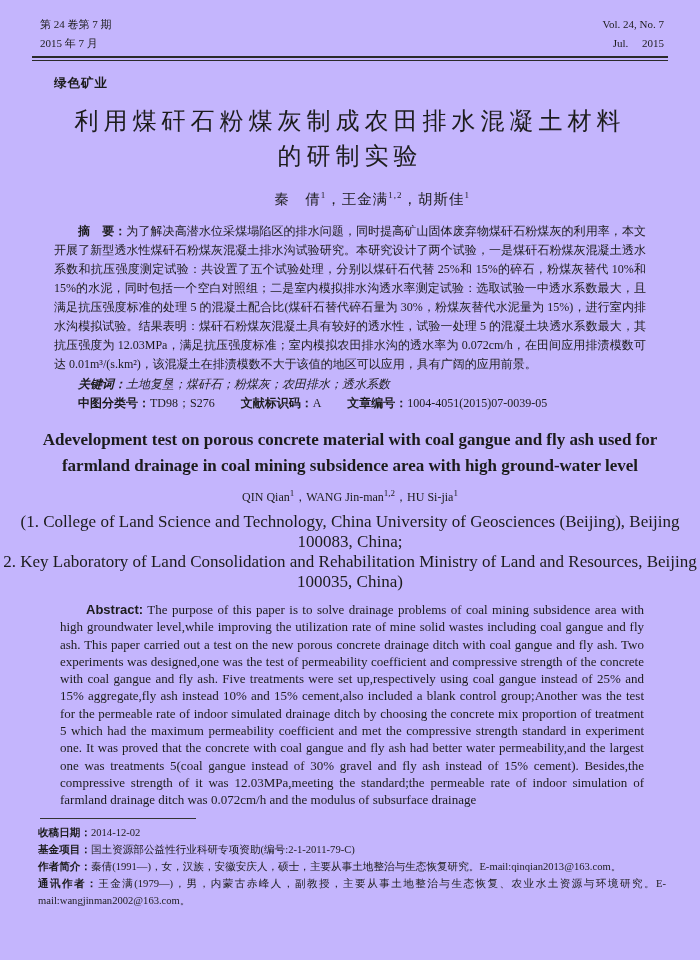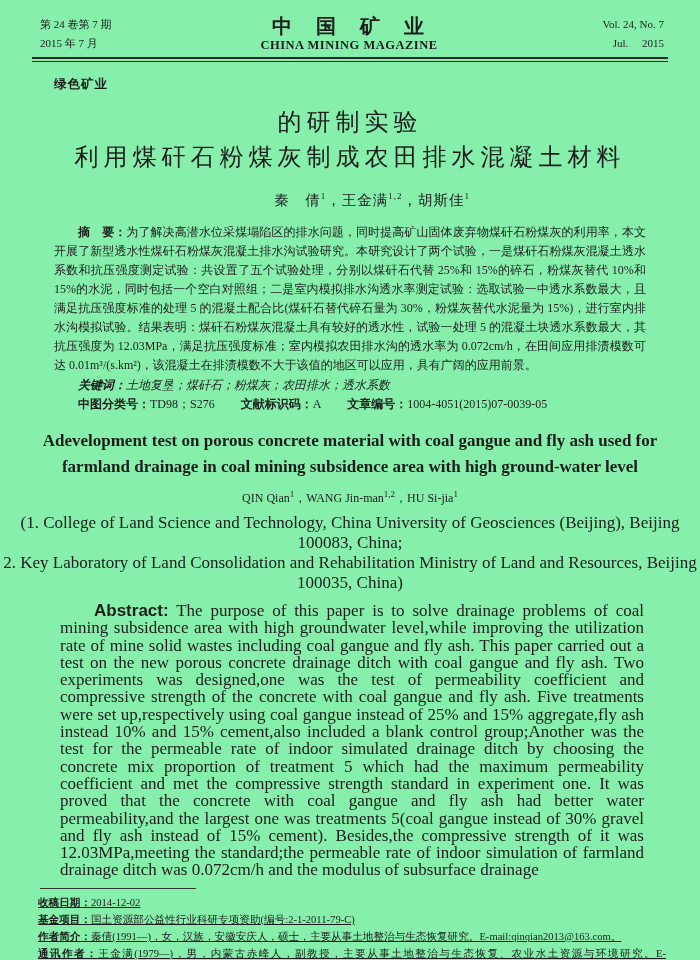--- a/index.html
+++ b/index.html
@@ -1,17 +1,17 @@
 <!DOCTYPE html>
 <html><head>
 <meta charset="utf-8">
 <style>
   html,body{margin:0;padding:0;background:#e8e8e8;}
   .page{
-    width:700px;height:960px;margin:0 auto;background:#86efac;color:#1c1c1c;
+    width:700px;height:960px;margin:0 auto;background:#c4b5fd;color:#1c1c1c;
     font-family:"Liberation Serif","DejaVu Serif",serif;
     position:relative;overflow:hidden;box-sizing:border-box;
   }
   
   .header{display:flex;justify-content:space-between;align-items:flex-start;
     padding:15px 36px 0 40px;}
   .h-left,.h-right{font-size:11px;line-height:19px;white-space:nowrap;}
   .h-right{text-align:right;margin-left:16px;}
   .h-center{text-align:center;flex:1;}
   .jname{font-size:20px;font-weight:bold;letter-spacing:2px;line-height:22px;
@@ -34,53 +34,49 @@
     text-align:justify;text-indent:2em;}
   .b-label{font-weight:bold;font-family:"Liberation Sans","DejaVu Sans",sans-serif;}
   .kw-line{margin:1px 54px 0 54px;font-size:12px;line-height:19px;text-indent:2em;font-style:italic;}
   .meta-line{margin:0 54px 0 54px;font-size:12px;line-height:19px;text-indent:2em;}
   .meta-gap{display:inline-block;width:26px;}
   
   .title-en{margin:14px 34px 0 34px;text-align:center;font-size:17px;
     font-weight:bold;line-height:26px;}
   .authors-en{margin-top:9px;text-align:center;font-size:12px;}
   .affils-en{margin-top:6px;text-align:center;font-size:17px;line-height:20px;}
-  .abstract-en{margin:9px 56px 0 60px;font-size:17px;line-height:17.3px;
+  .abstract-en{margin:9px 56px 0 60px;font-size:13px;line-height:17.3px;
     text-align:justify;text-indent:2em;}
   
   .footnote-rule{margin:9px 0 0 40px;width:156px;border-top:1.3px solid #333;}
   .footer{margin:5px 34px 0 38px;font-size:10.6px;line-height:17px;}
-  .foot-row{text-align:justify;text-decoration:underline;}
+  .foot-row{text-align:justify;}
 </style>
 </head>
 <body>
 
 <div class="page">
 
   <div class="header">
     <div class="h-left">
       <div>第 24 卷第 7 期</div>
       <div>2015 年 7 月</div>
     </div>
-    <div class="h-center">
-      <div class="jname">中　国　矿　业</div>
-      <div class="jname-en">CHINA MINING MAGAZINE</div>
-    </div>
     <div class="h-right">
       <div>Vol. 24, No. 7</div>
       <div>Jul.　 2015</div>
     </div>
   </div>
   <div class="header-rule"></div>
 
   <div class="column-label">绿色矿业</div>
 
   <h1 class="title-cn">
+    <span class="tline">利用煤矸石粉煤灰制成农田排水混凝土材料</span>
     <span class="tline">的研制实验</span>
-    <span class="tline">利用煤矸石粉煤灰制成农田排水混凝土材料</span>
   </h1>
 
   <div class="authors-cn">
     <span>秦　倩</span><sup>1</sup><span>，</span><span>王金满</span><sup>1,2</sup><span>，</span><span>胡斯佳</span><sup>1</sup>
   </div>
 
 
   <p class="abstract-cn"><span class="b-label">摘　要：</span><span>为了解决高潜水位采煤塌陷区的排水问题，同时提高矿山固体废弃物煤矸石粉煤灰的利用率，本文开展了新型透水性煤矸石粉煤灰混凝土排水沟试验研究。本研究设计了两个试验，一是煤矸石粉煤灰混凝土透水系数和抗压强度测定试验：共设置了五个试验处理，分别以煤矸石代替 25%和 15%的碎石，粉煤灰替代 10%和 15%的水泥，同时包括一个空白对照组；二是室内模拟排水沟透水率测定试验：选取试验一中透水系数最大，且满足抗压强度标准的处理 5 的混凝土配合比(煤矸石替代碎石量为 30%，粉煤灰替代水泥量为 15%)，进行室内排水沟模拟试验。结果表明：煤矸石粉煤灰混凝土具有较好的透水性，试验一处理 5 的混凝土块透水系数最大，其抗压强度为 12.03MPa，满足抗压强度标准；室内模拟农田排水沟的透水率为 0.072cm/h，在田间应用排渍模数可达 0.01m³/(s.km²)，该混凝土在排渍模数不大于该值的地区可以应用，具有广阔的应用前景。</span></p>
 
   <div class="kw-line"><span class="b-label">关键词：</span><span>土地复垦；煤矸石；粉煤灰；农田排水；透水系数</span></div>

